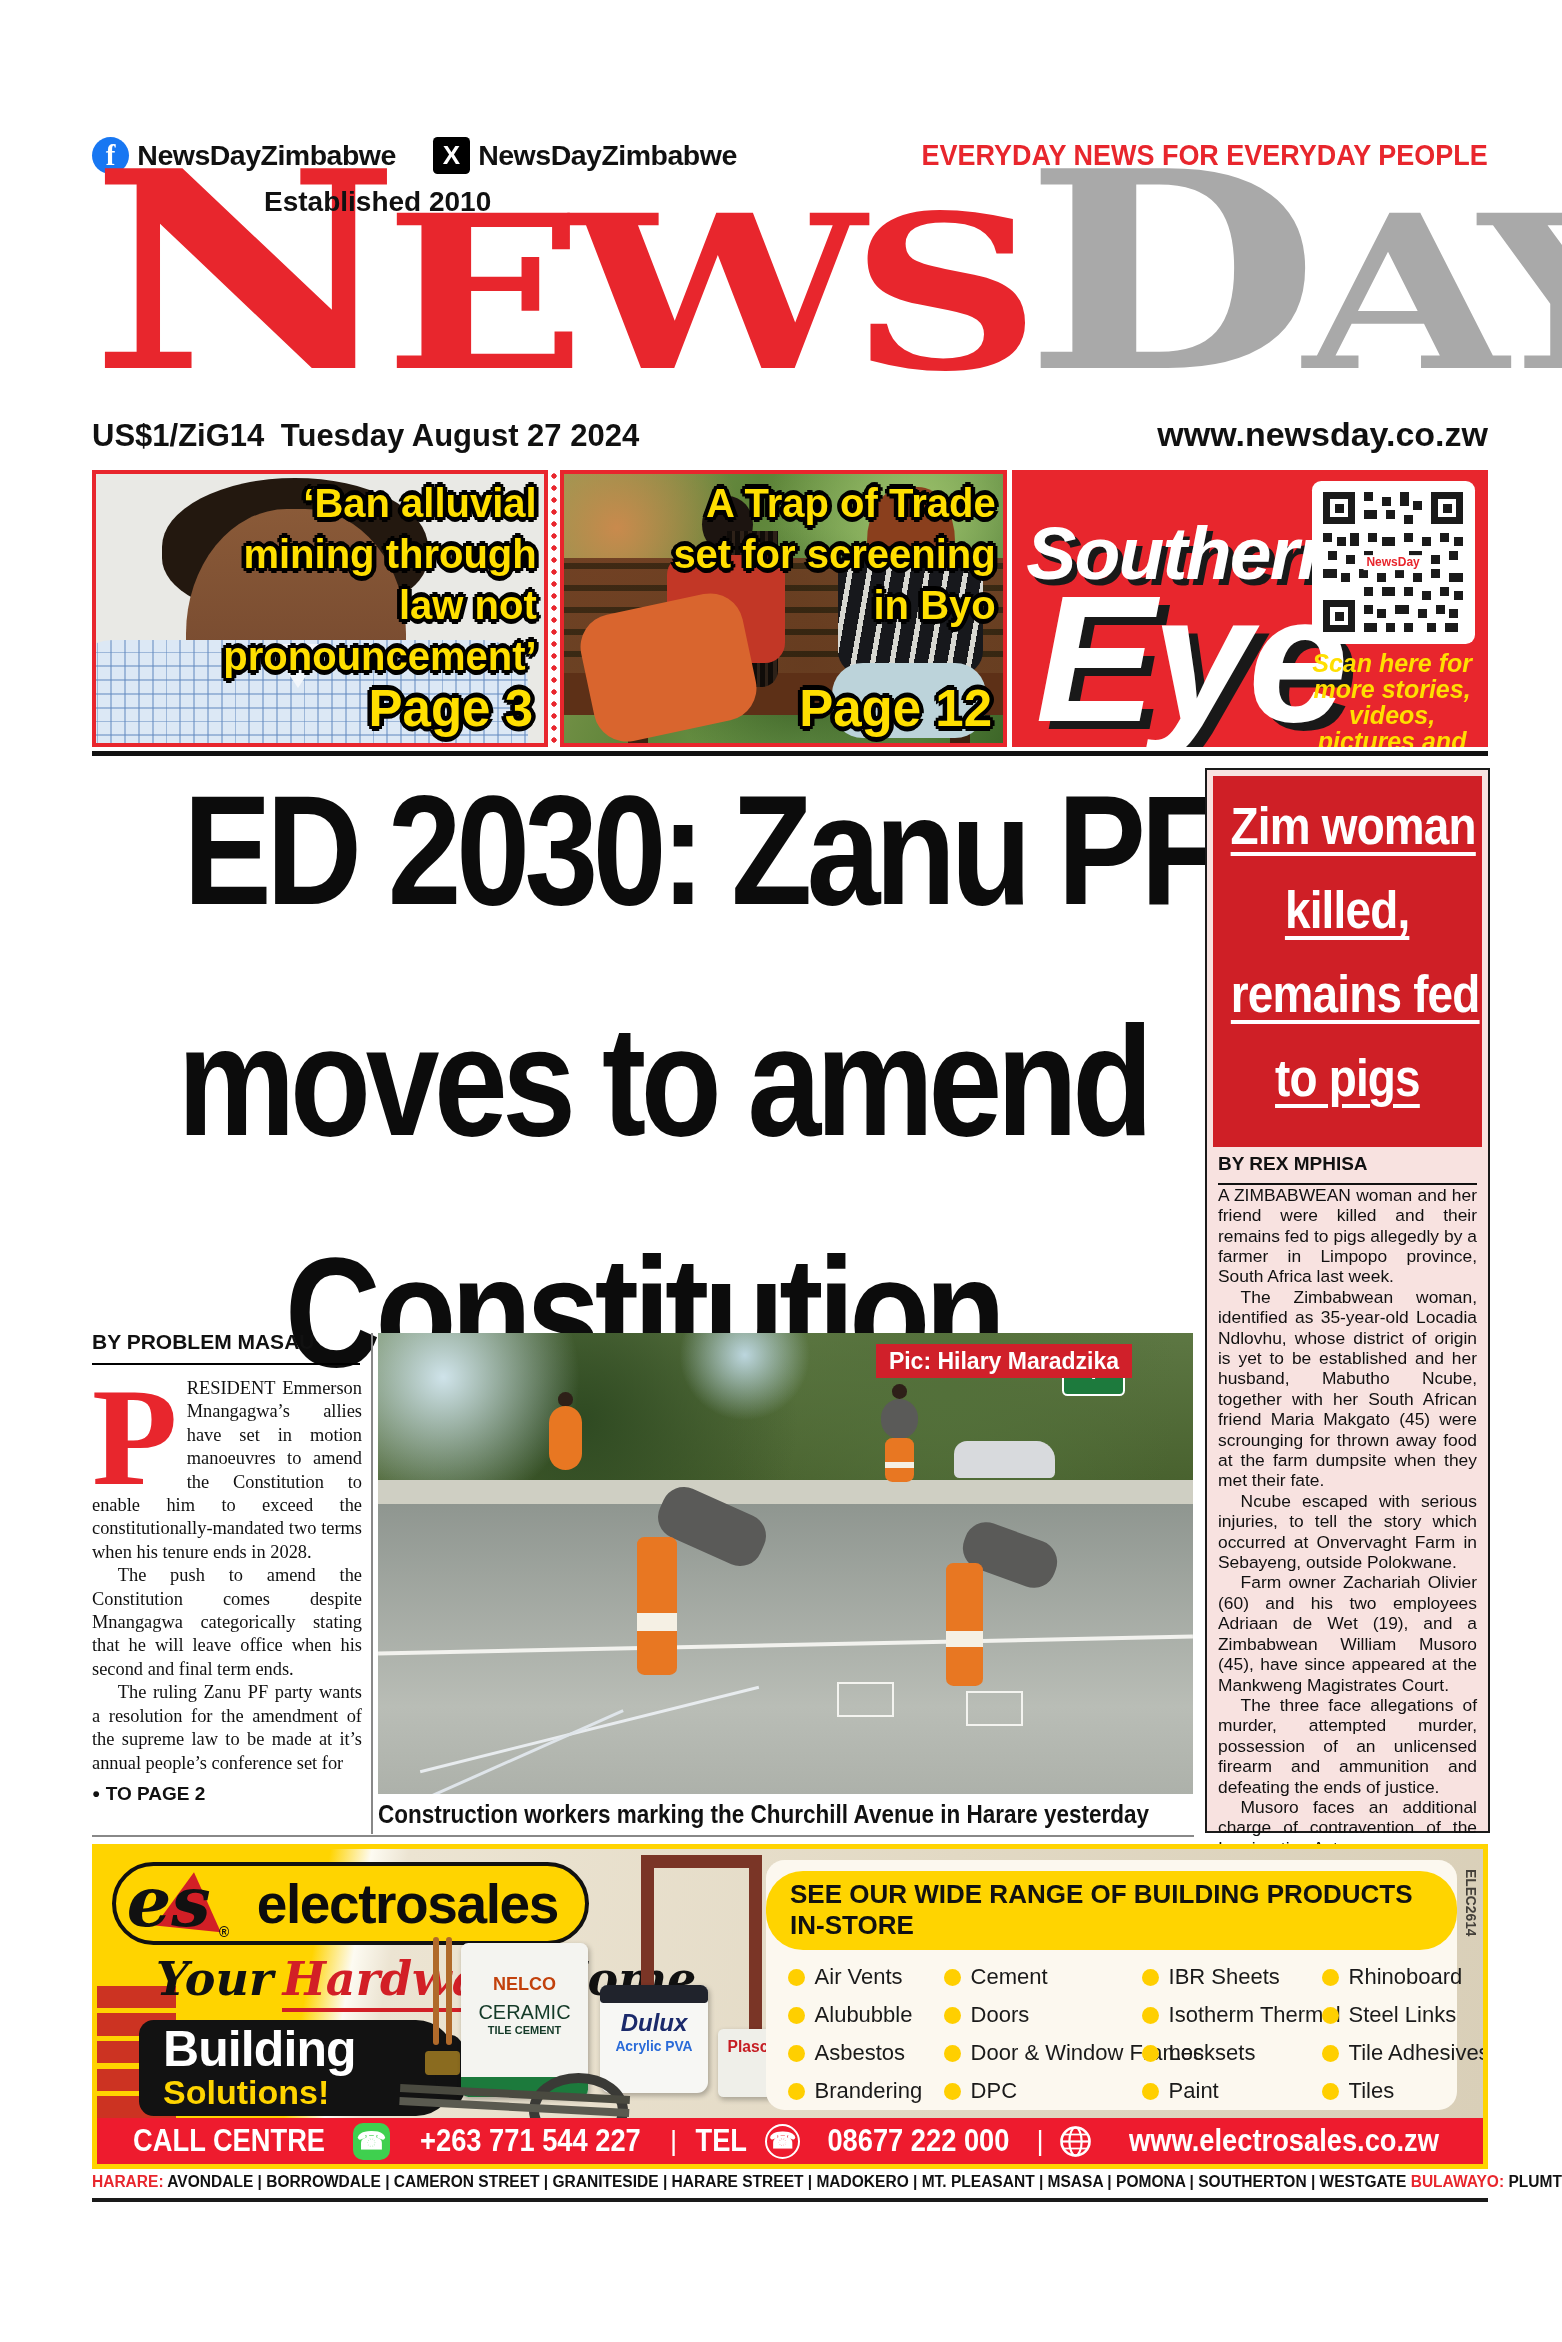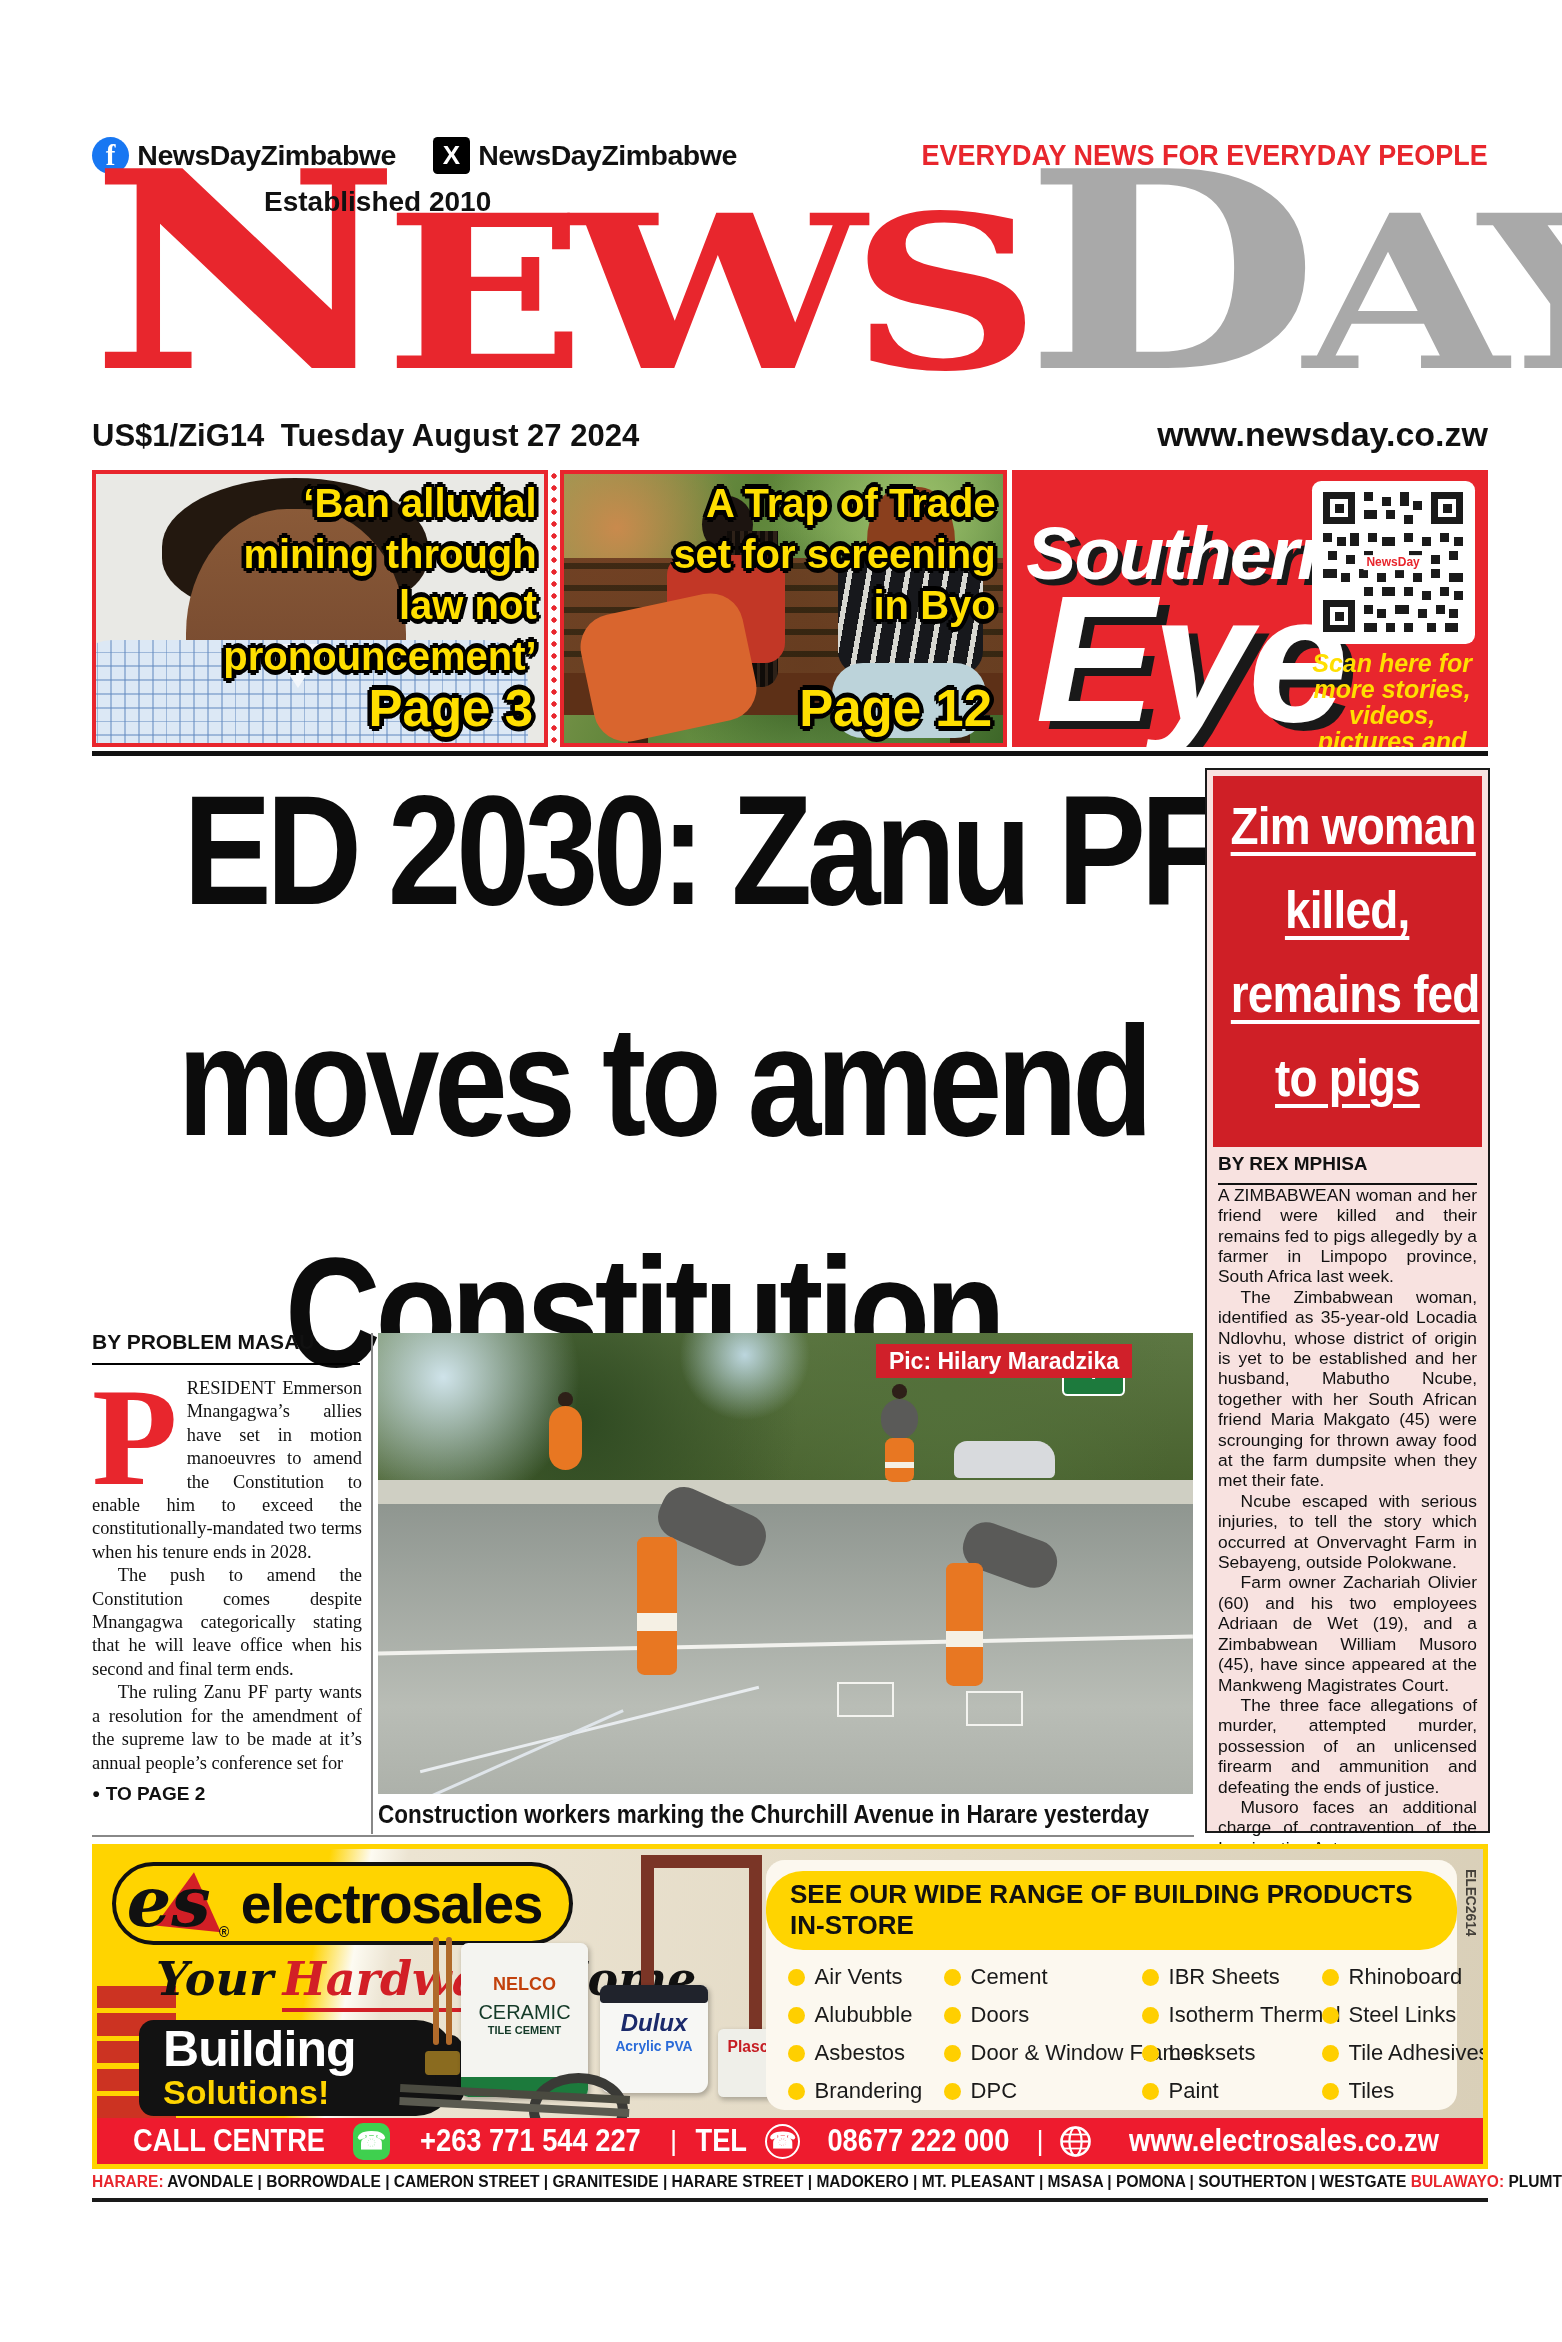--- a/index.html
+++ b/index.html
@@ -148,21 +148,21 @@
   .side-article p + p{text-indent:1.3em;}
 
   
   .ad{position:absolute;left:92px;top:1844px;width:1396px;height:325px;border:5.5px solid #ffd400;box-sizing:border-box;}
   .ad-top{position:absolute;left:0;right:0;top:0;bottom:46px;
      background:linear-gradient(100deg,#ffd400 0,#ffd400 230px,#fdfbf2 271px,#ece4d2 308px,#e2d9c4 60%,#d9cfb8 100%);overflow:hidden;}
   .bricks{position:absolute;left:0;bottom:0;width:79px;height:138px;
      background:repeating-linear-gradient(0deg,#cc3322 0 22px,#ffd400 22px 27.5px);}
   .logo-pill{position:absolute;left:14.7px;top:13px;height:75px;background:#ffd400;border:4.6px solid #111;
              border-radius:55px;display:flex;align-items:center;padding:0 27.5px 0 11px;}
-  .es-mark{position:relative;width:108px;height:66px;margin-right:6px;}
+  .es-mark{position:relative;width:108px;height:66px;margin-right:22px;}
   .es-tri{position:absolute;left:31px;top:1.8px;width:0;height:0;border-left:33px solid transparent;
           border-right:33px solid transparent;border-bottom:57px solid #d21f26;transform:rotate(6deg);}
   .es-text{position:absolute;left:0;top:-11px;font-family:"DejaVu Serif",serif;font-style:italic;font-weight:bold;
            font-size:70px;color:#111;}
   .es-reg{position:absolute;right:5.5px;bottom:-3.7px;font-size:13.8px;font-weight:bold;}
   .brand{font-size:55px;font-weight:bold;letter-spacing:-1.4px;color:#0d0d0d;}
   .slogan{position:absolute;left:59px;top:103px;font-family:"DejaVu Serif",serif;font-style:italic;font-weight:bold;
           font-size:46px;color:#111;white-space:nowrap;}
   .slogan .hw{color:#d21f26;border-bottom:4.6px solid #d21f26;padding-bottom:1.8px;margin:0 9.2px;}
   .blob{position:absolute;left:42px;top:171px;width:316px;height:96px;background:#121212;border-radius:14.7px 39px 39px 14.7px;

